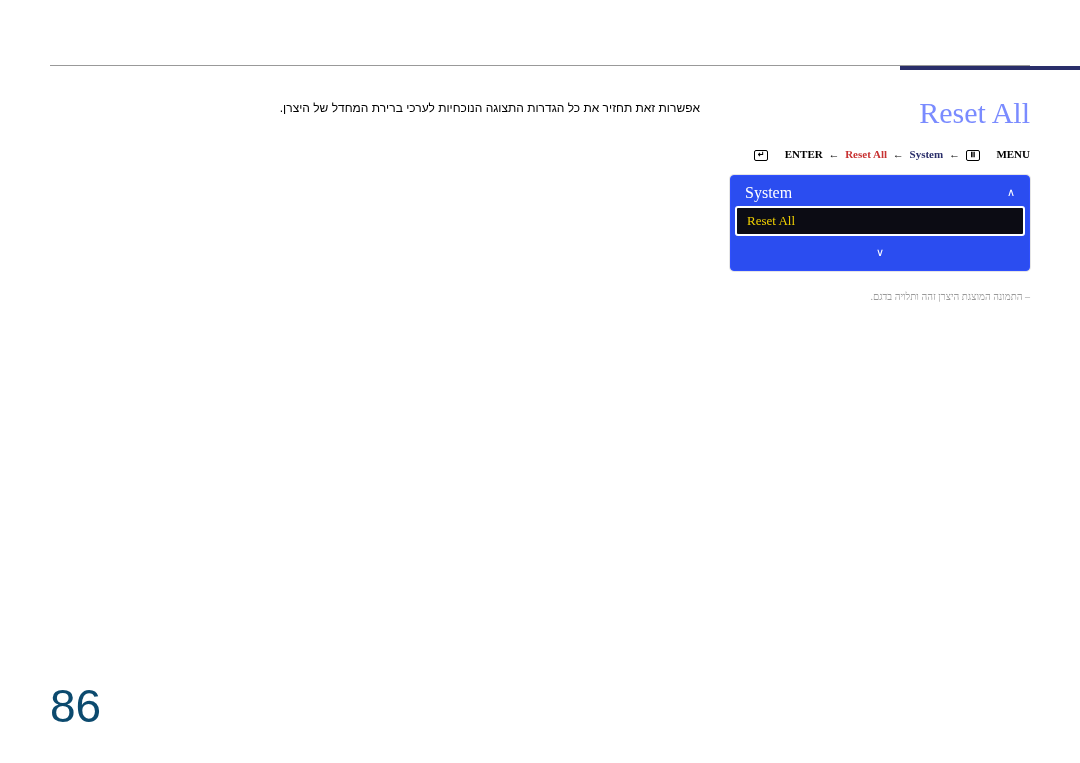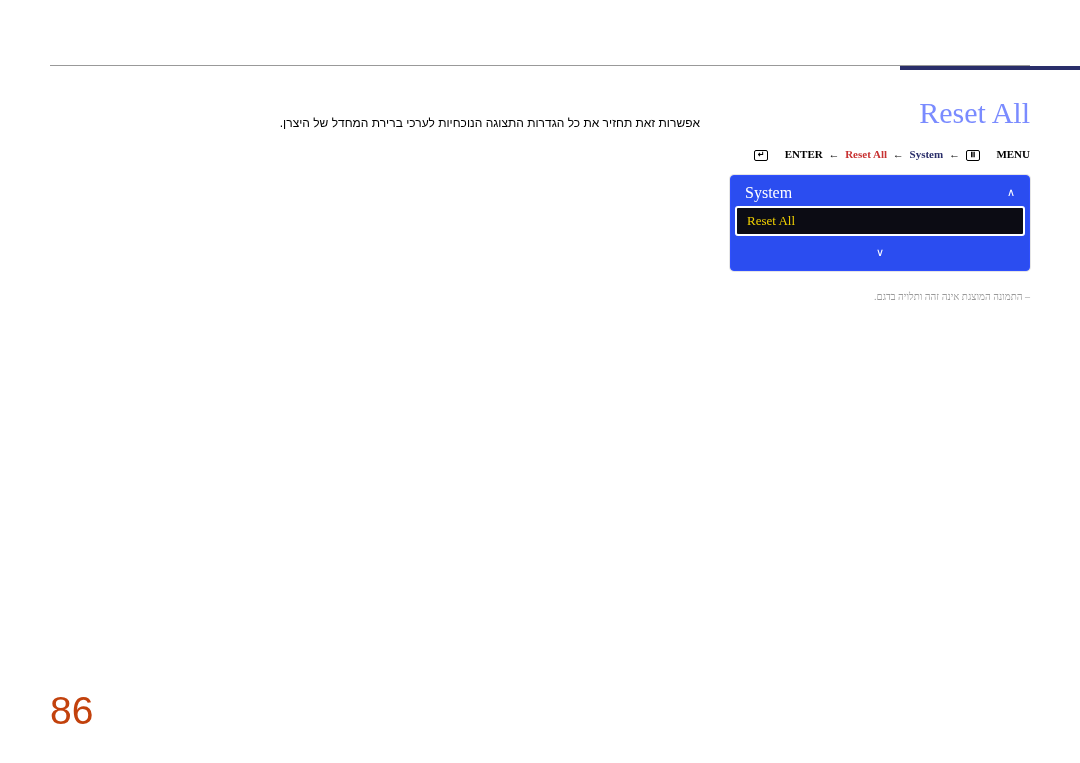--- a/index.html
+++ b/index.html
@@ -129,28 +129,28 @@
   .caption {
     color: #999;
     font-size: 10px;
     text-align: right;
     direction: rtl;
     margin-top: 20px;
   }
   .desc {
     font-size: 12px;
     color: #000;
-    margin-top: 20px;
+    margin-top: 5px;
   }
   .page-number {
     position: absolute;
     left: 50px;
     bottom: 30px;
-    font-size: 39px;
-    color: #c2410c;
+    font-size: 46px;
+    color: #0c4a6e;
     font-weight: 300;
   }
 </style>
 </head>
 <body>
 
 <div class="page">
   <div class="top-rule"></div>
   <div class="top-accent"></div>
 
@@ -176,21 +176,21 @@
           <span>System</span>
           <span class="chev">∧</span>
         </div>
         <div class="menu-item-selected">Reset All</div>
         <div class="menu-footer">
           <span class="chev">∨</span>
         </div>
       </div>
 
       <div class="caption">
-        <span>– </span><span>התמונה המוצגת אינה זהה ותלויה בדגם.</span>
+        <span>– </span><span>התמונה המוצגת היצרן זהה ותלויה בדגם.</span>
       </div>
     </div>
 
     <div class="left-col">
       <div class="desc">אפשרות זאת תחזיר את כל הגדרות התצוגה הנוכחיות לערכי ברירת המחדל של היצרן.</div>
     </div>
 
   </div>
 
   <div class="page-number">86</div>

